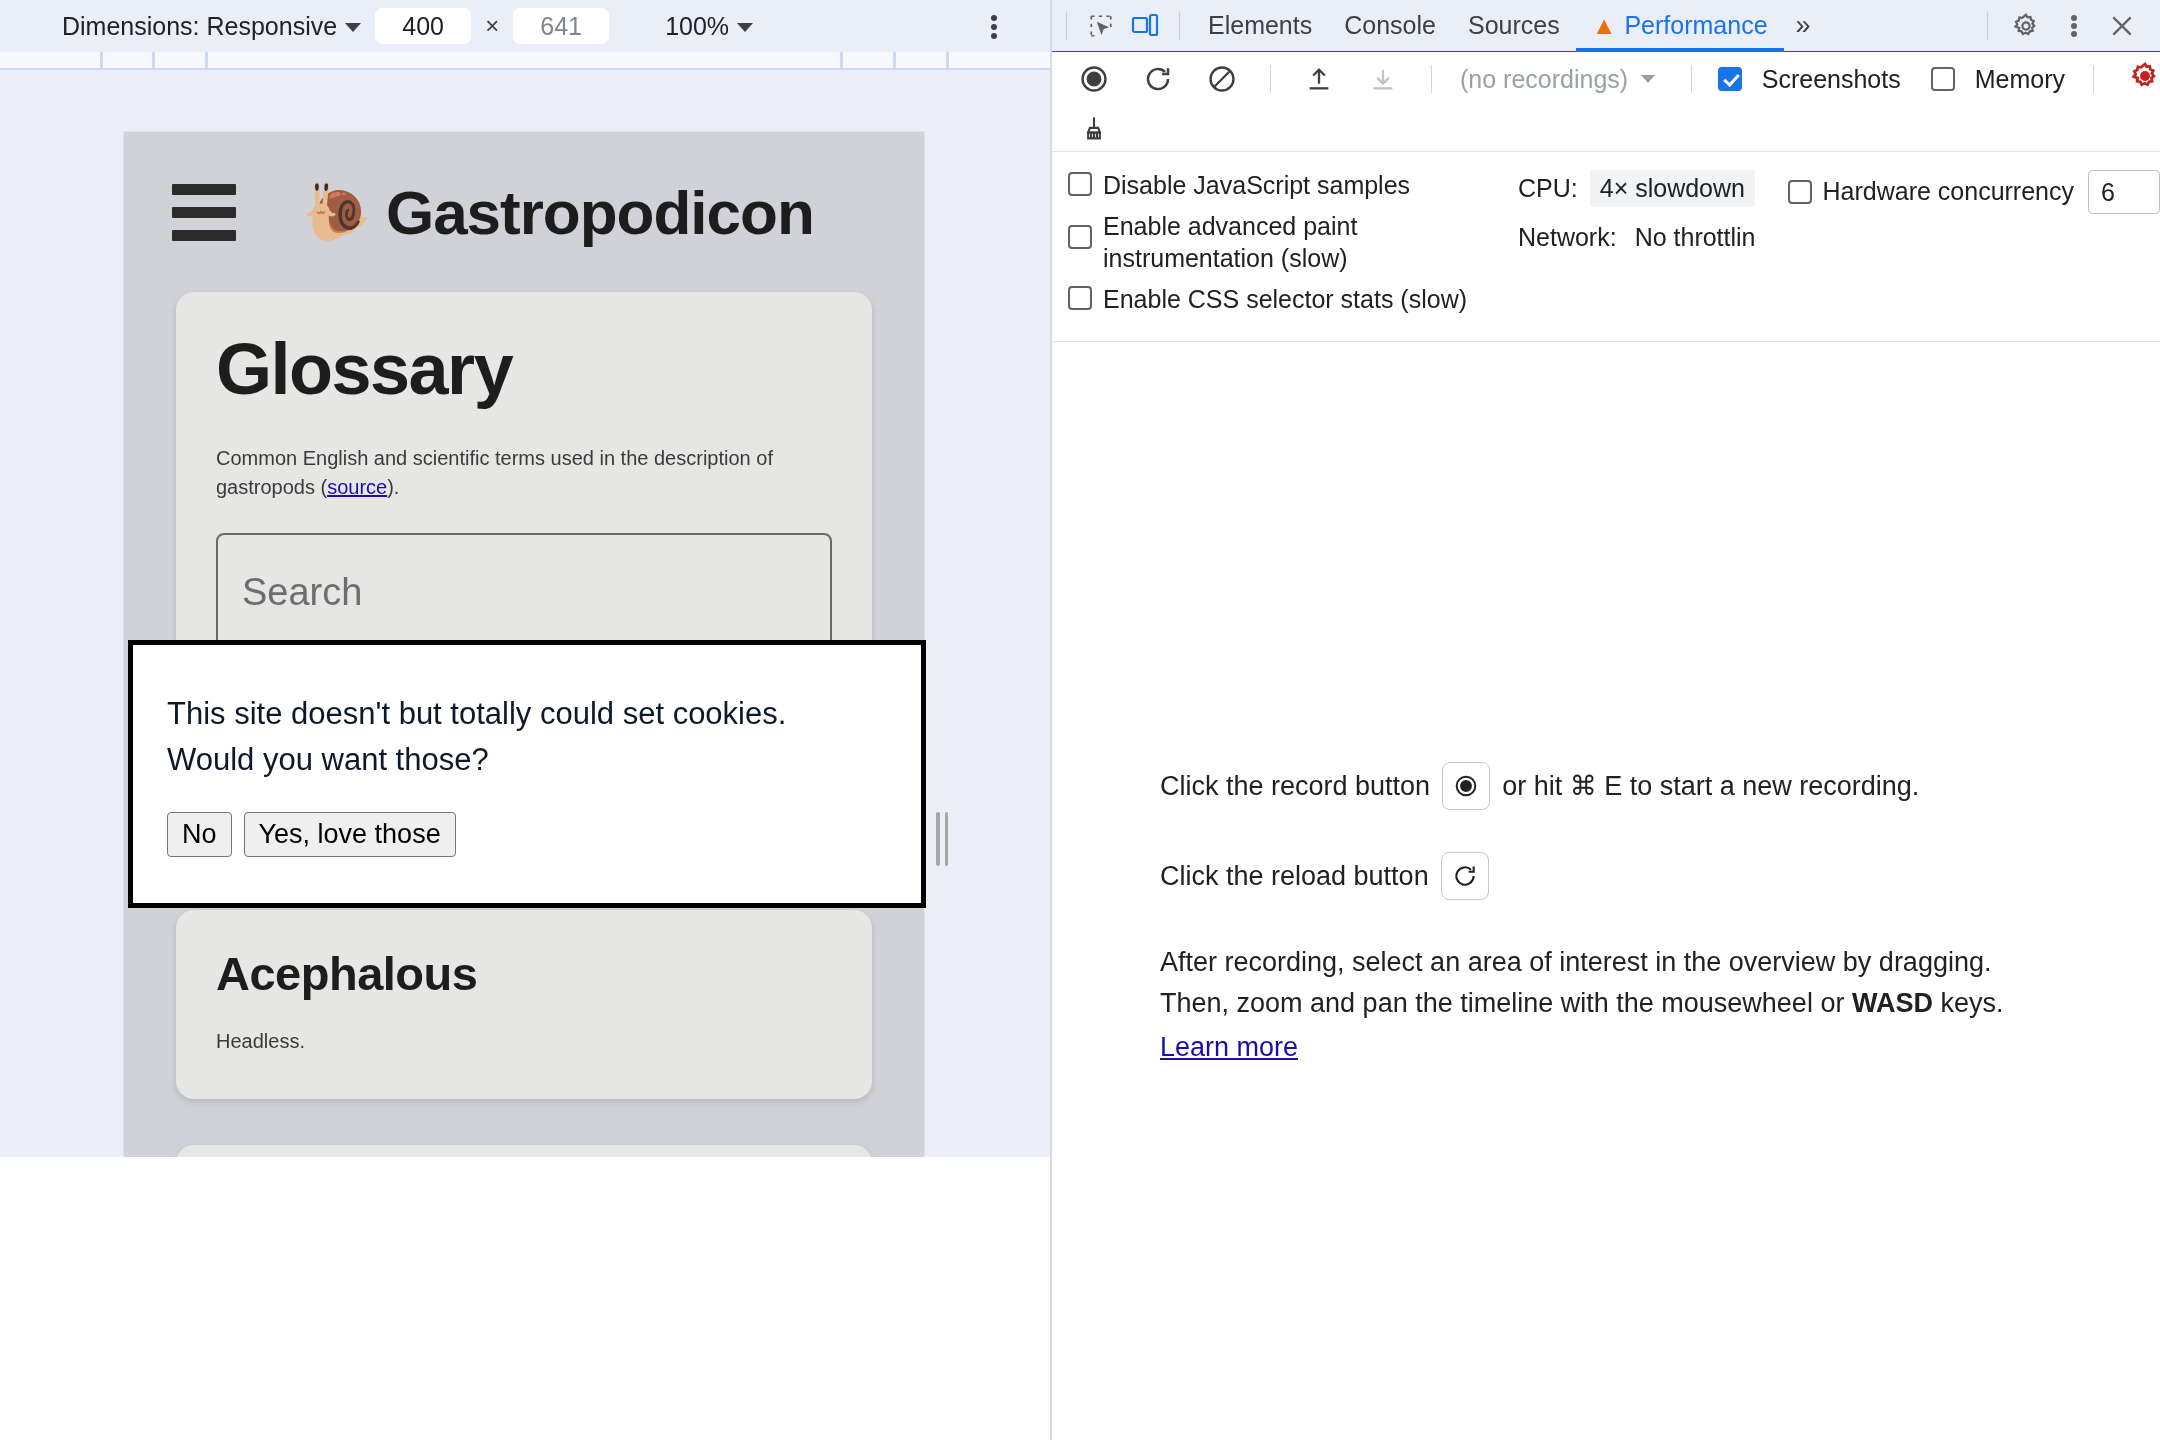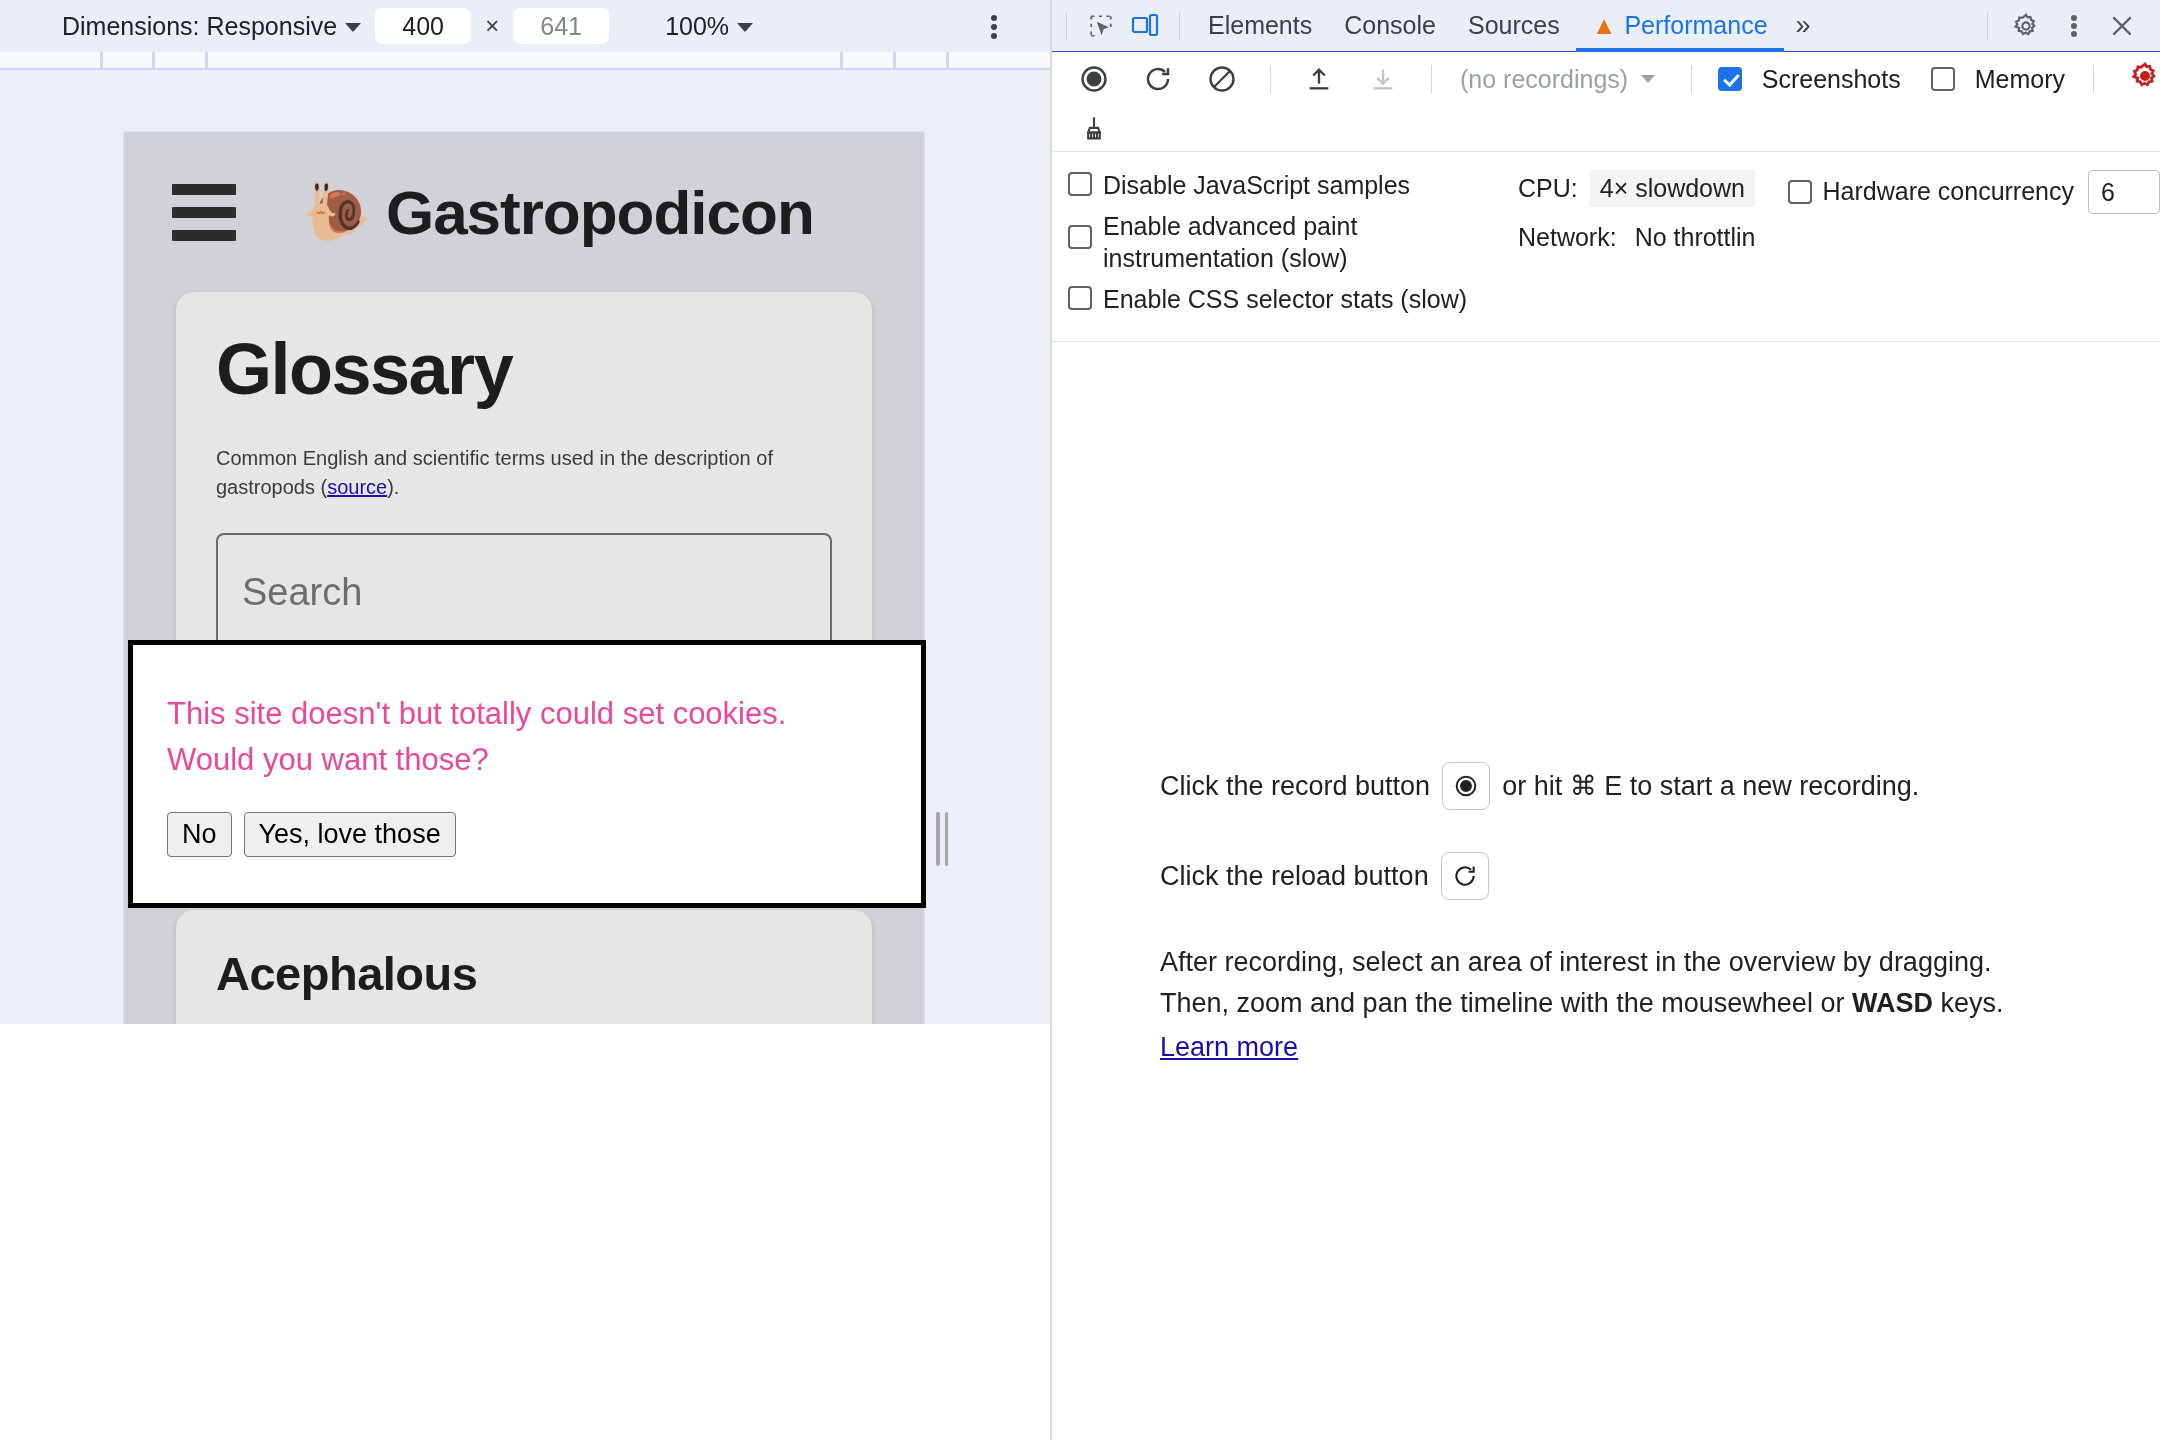--- a/index.html
+++ b/index.html
@@ -9,21 +9,21 @@
     background: #ffffff;
     font-family: "Liberation Sans", sans-serif;
   }
   * { box-sizing: border-box; }
 
   #root { position: relative; width: 2160px; height: 1440px; }
 
   
   #device-pane {
     position: absolute; left: 0; top: 0;
-    width: 1050px; height: 1024px;
+    width: 1050px; height: 1157px;
     background: #eaeef9;
     overflow: hidden;
   }
   #emu-toolbar {
     position: absolute; left:0; top:0; width: 1050px; height: 52px;
     background: #eaeef9;
     display: flex; align-items: center;
     padding-left: 62px;
     font-size: 25px; color: #202124;
   }
@@ -114,21 +114,21 @@
     position:absolute;
     left: 128px; top: 640px;
     width: 798px; height: 268px;
     background:#ffffff;
     border: 5px solid #000000;
     padding: 34px 34px;
     z-index: 40;
     display:flex; flex-direction:column; justify-content:center;
   }
   #cookie-dialog .msg {
-    font-size: 31px; line-height:1.48; color:#ec4899; margin-bottom: 30px;
+    font-size: 31px; line-height:1.48; color:#0f172a; margin-bottom: 30px;
   }
   #cookie-buttons { display:flex; gap:12px; }
   #cookie-buttons button {
     font-family:"Liberation Sans", sans-serif;
     font-size: 27px; color:#000;
     background:#efefef; border:1px solid #767676; border-radius:4px;
     padding: 6px 14px; cursor:pointer;
   }
 
   

